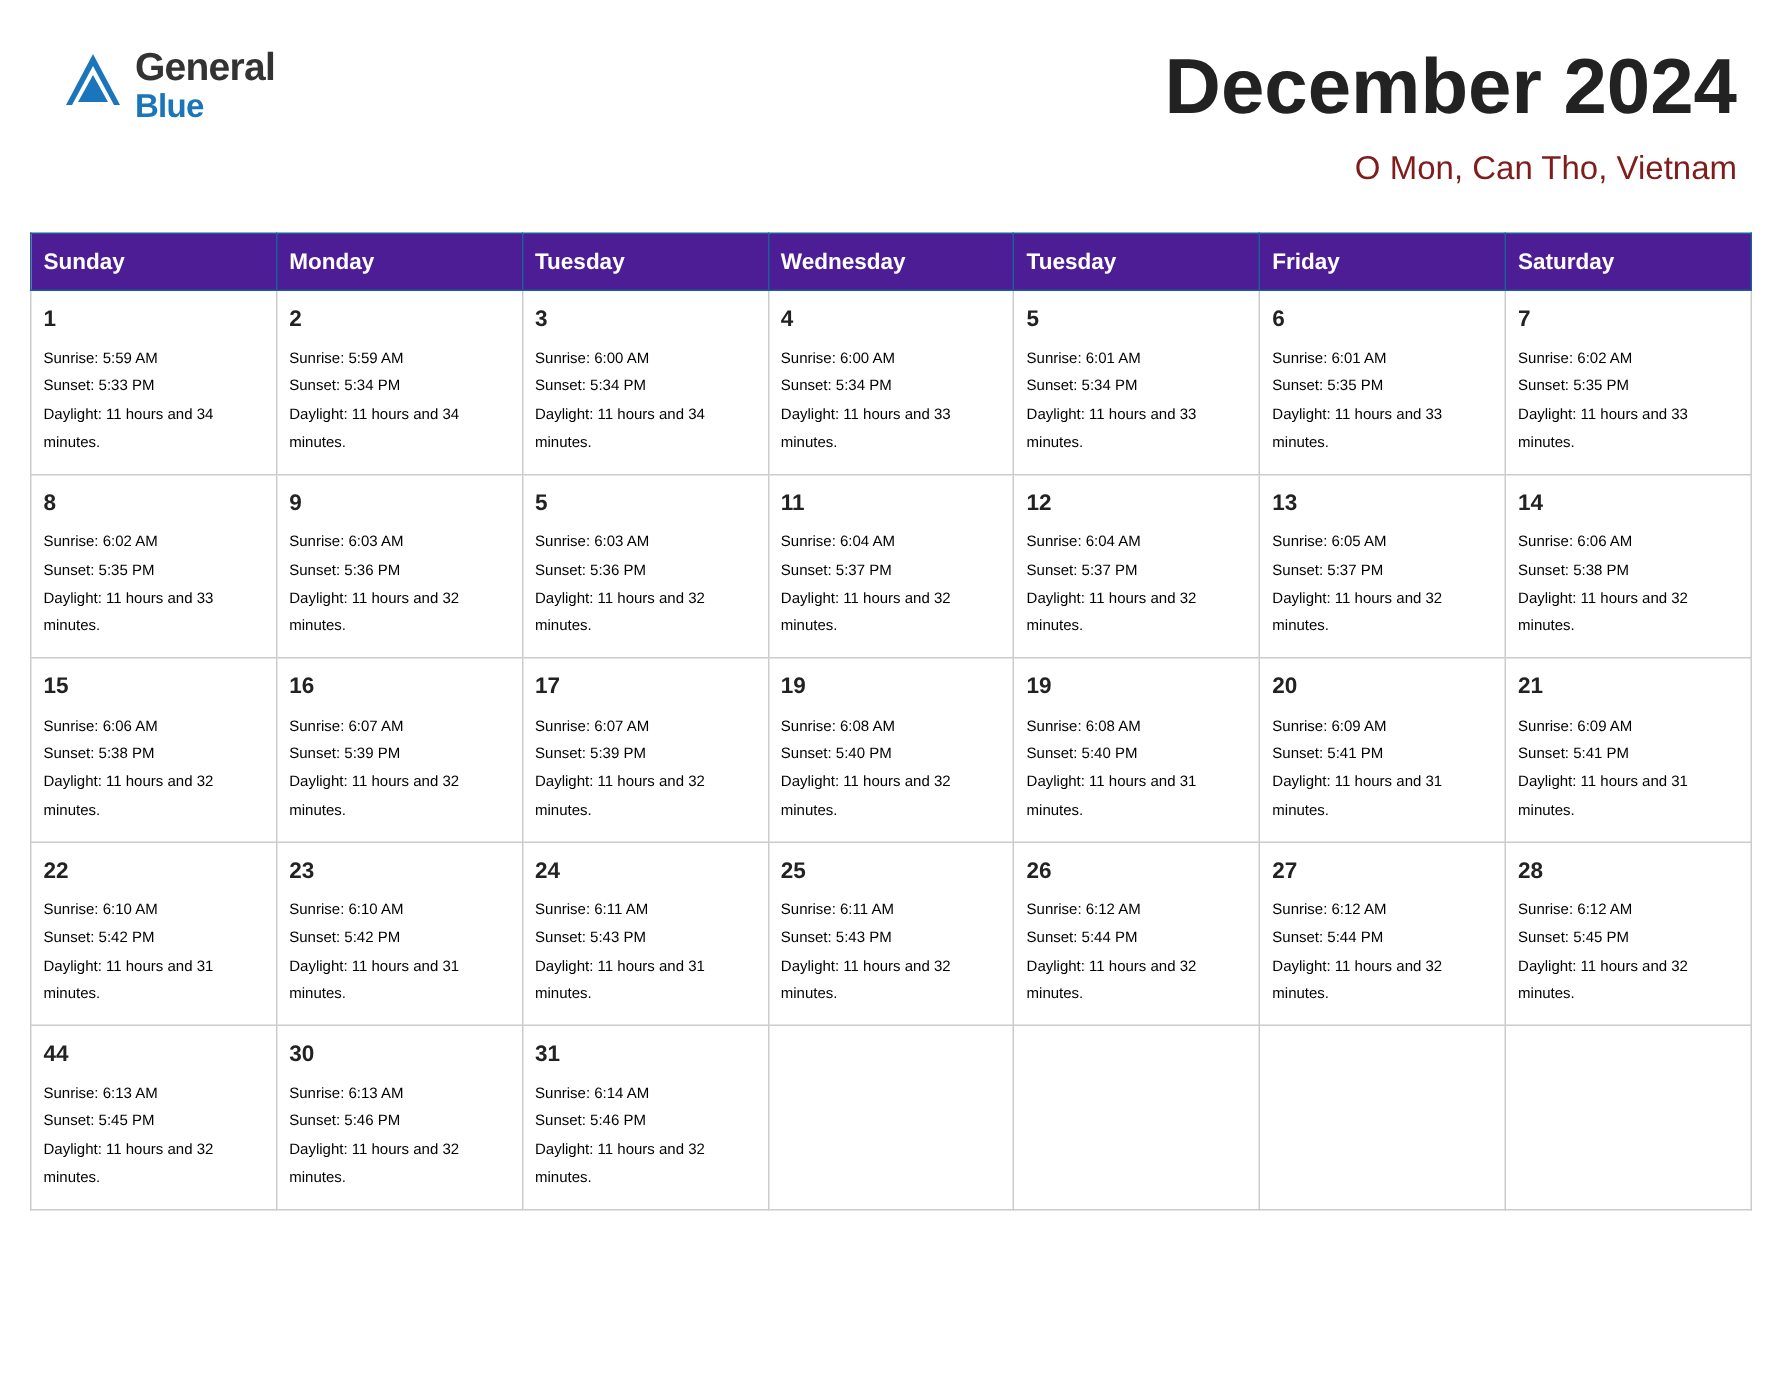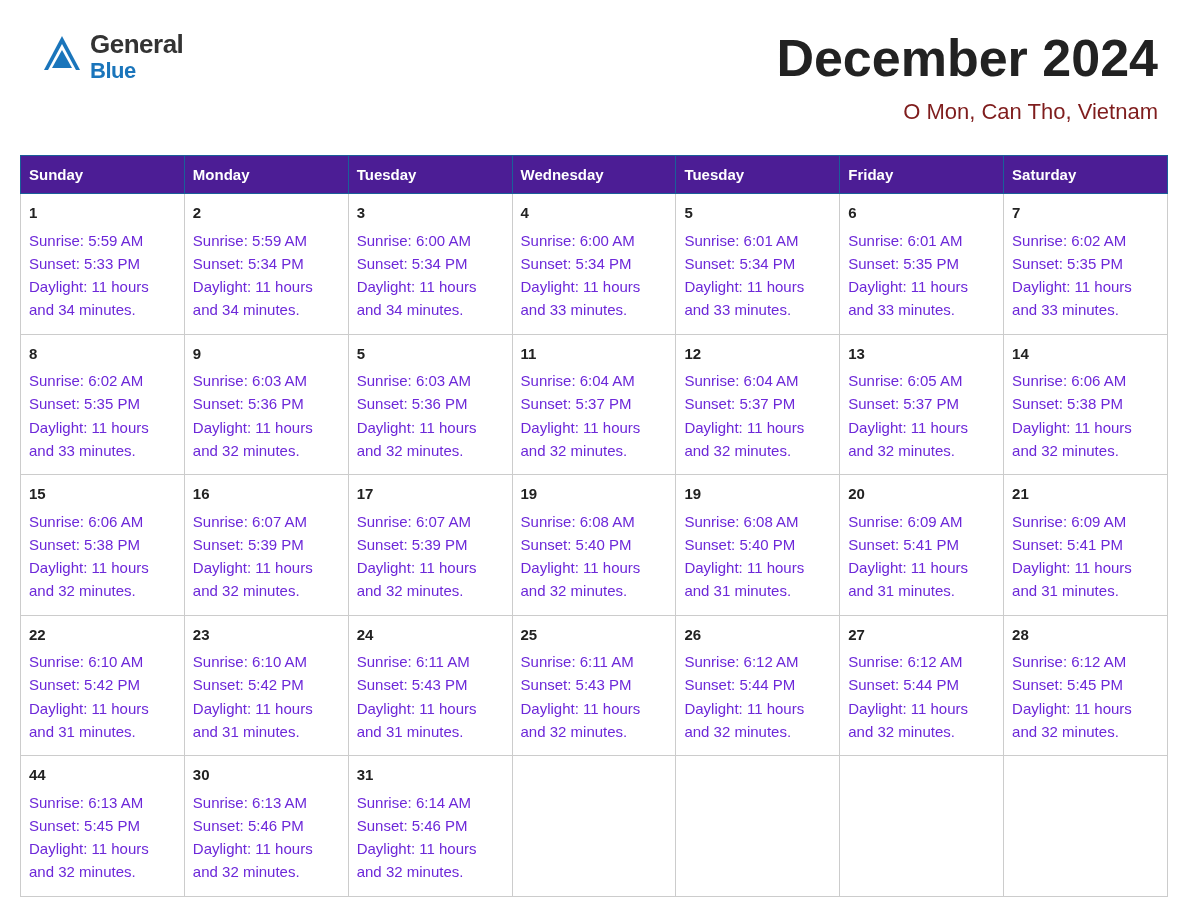--- a/index.html
+++ b/index.html
@@ -56,22 +56,22 @@
       line-height: 1.5;
     }
     .day-num {
       font-size: 15px;
       font-weight: bold;
       color: #222;
       display: block;
       margin-bottom: 4px;
     }
     .day-info {
-      font-size: 15px;
-      color: #6d28d9;
+      font-size: 10px;
+      color: #000000;
       line-height: 1.55;
     }
     .logo-wrapper {
       display: flex;
       align-items: center;
     }
     .logo-icon {
       position: relative;
       margin-right: 6px;
     }

